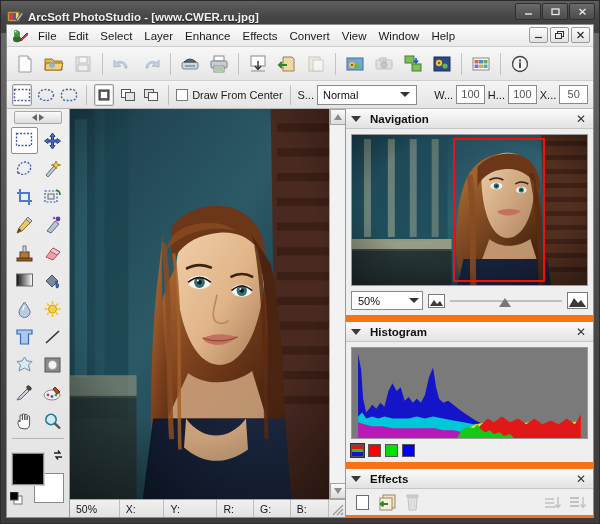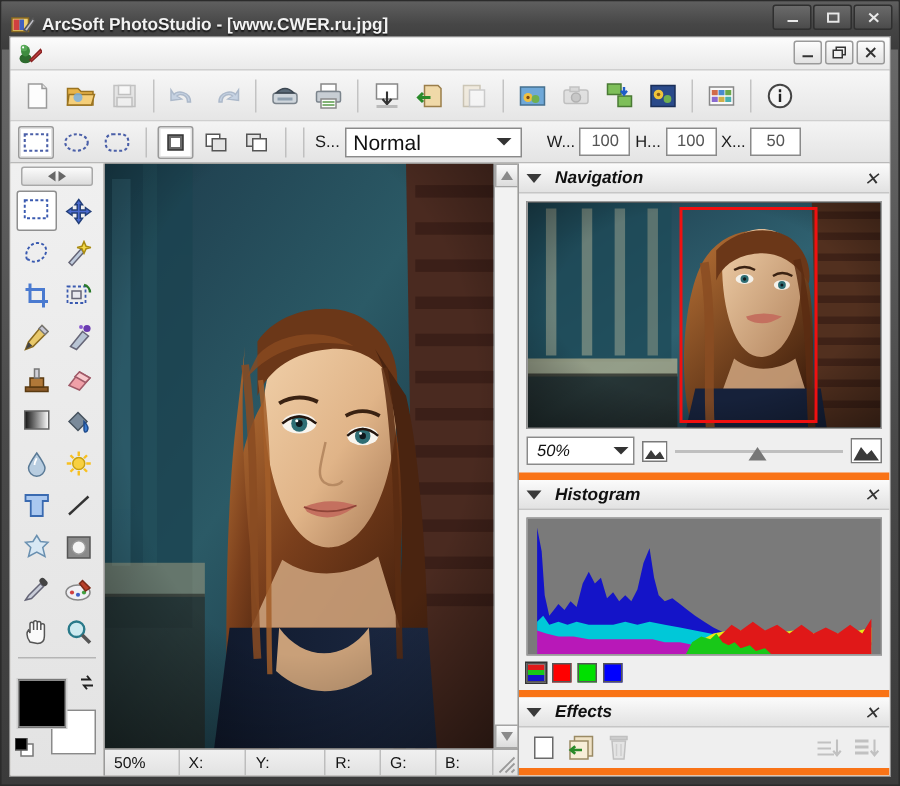--- a/index.html
+++ b/index.html
@@ -90,21 +90,21 @@
   }
   .opt-btn.sel { background: #fff; border: 1px solid #9a9a9a; box-shadow: inset 0 0 0 1px #e2e2e2; }
   .opt-sep { width: 1px; height: 20px; background: #c0c0c0; margin: 0 4px; }
   .opt-label { color: #1c1c1c; font-size: 11px; white-space: nowrap; }
   .chk-box {
     width: 12px; height: 12px; background: #fff; border: 1px solid #7a7a7a;
     display: inline-block; vertical-align: middle; margin-right: 4px;
   }
   .opt-select {
     width: 118px; height: 20px; background: #fff; border: 1px solid #8a8a8a;
-    display: flex; align-items: center; padding: 0 2px 0 5px; font-size: 14px; color: #111;
+    display: flex; align-items: center; padding: 0 2px 0 5px; font-size: 11px; color: #111;
     justify-content: space-between;
   }
   .opt-select .caret {
     width: 0; height: 0; border-left: 5px solid transparent; border-right: 5px solid transparent;
     border-top: 5px solid #333; margin-right: 4px;
   }
   .num-field {
     width: 34px; height: 19px; background: #fff; border: 1px solid #8a8a8a;
     text-align: center; font-size: 11px; color: #555; line-height: 17px;
   }
@@ -165,21 +165,21 @@
     font-size: 10.5px; color: #151515;
   }
   .st-cell { border-right: 1px solid #bdbdbd; height: 100%; display: flex; align-items: center; padding: 0 6px; }
   #resize-grip { margin-left: auto; width: 16px; height: 16px; }
 
   
   #panel-dock {
     width: 248px; flex: none; background: #e9e9e9; border-left: 1px solid #9a9a9a;
     display: flex; flex-direction: column; overflow: hidden;
   }
-  .panel { border-bottom: 5px solid #f97316; background: #efefef; font-style: italic; }
+  .panel { border-bottom: 7px solid #f97316; background: #efefef; }
   .panel-head {
     height: 20px; display: flex; align-items: center;
     background: linear-gradient(180deg,#fbfbfb,#e2e2e2);
     border-bottom: 1px solid #c6c6c6; padding: 0 5px;
   }
   .panel-tri {
     width: 0; height: 0; border-left: 5px solid transparent; border-right: 5px solid transparent;
     border-top: 6px solid #3a3a3a; margin-right: 9px;
   }
   .panel-title { font-weight: bold; font-size: 11.5px; color: #101010; }
@@ -267,20 +267,32 @@
     <div id="menu-bar">
       <span class="mdi-icon">
         <svg width="17" height="16" viewBox="0 0 17 16">
           <ellipse cx="6" cy="11" rx="4" ry="3.2" fill="#2e6b2e"></ellipse>
           <ellipse cx="6" cy="6" rx="3" ry="3.6" fill="#3f8c3f"></ellipse>
           <circle cx="5" cy="4" r="2.2" fill="#57a957"></circle>
           <circle cx="4.4" cy="3.6" r="0.7" fill="#fff"></circle>
           <path d="M9 12 L16 5 L17 6.5 L10 13 Z" fill="#c44" stroke="#822"></path>
         </svg>
       </span>
+      <div style="display:flex;align-items:center;">
+        <span class="menu-item">File</span>
+        <span class="menu-item">Edit</span>
+        <span class="menu-item">Select</span>
+        <span class="menu-item">Layer</span>
+        <span class="menu-item">Enhance</span>
+        <span class="menu-item">Effects</span>
+        <span class="menu-item">Convert</span>
+        <span class="menu-item">View</span>
+        <span class="menu-item">Window</span>
+        <span class="menu-item">Help</span>
+      </div>
       <div class="mdi-ctrls">
         <div class="mdi-btn">
           <svg width="11" height="10">
               <line x1="2" y1="7.5" x2="9" y2="7.5" stroke="#333" stroke-width="1.2"></line>
             </svg>
         </div>
         <div class="mdi-btn">
           <svg width="11" height="10">
             <rect x="3.5" y="1.5" width="6" height="5" fill="none" stroke="#333" stroke-width="1"></rect>
             <rect x="1.5" y="3.5" width="6" height="5" fill="#f0f0f0" stroke="#333" stroke-width="1"></rect>
@@ -445,20 +457,24 @@
           <rect x="5.5" y="4.5" width="9" height="8" fill="#e4e4e4" stroke="#555"></rect>
         </svg>
       </div>
       <div class="opt-btn">
         <svg width="16" height="14">
           <rect x="1.5" y="1.5" width="9" height="8" fill="#e4e4e4" stroke="#555"></rect>
           <rect x="5.5" y="4.5" width="9" height="8" fill="#fff" stroke="#555"></rect>
         </svg>
       </div>
       <div class="opt-sep"></div>
+      <label style="display:flex;align-items:center;">
+        <span class="chk-box"></span>
+        <span class="opt-label">Draw From Center</span>
+      </label>
       <div class="opt-sep"></div>
       <span class="opt-label">S...</span>
       <div class="opt-select">
         <span>Normal</span>
         <span class="caret"></span>
       </div>
       <span class="opt-label" style="margin-left:14px">W...</span>
       <div class="num-field">100</div>
       <span class="opt-label">H...</span>
       <div class="num-field">100</div>

